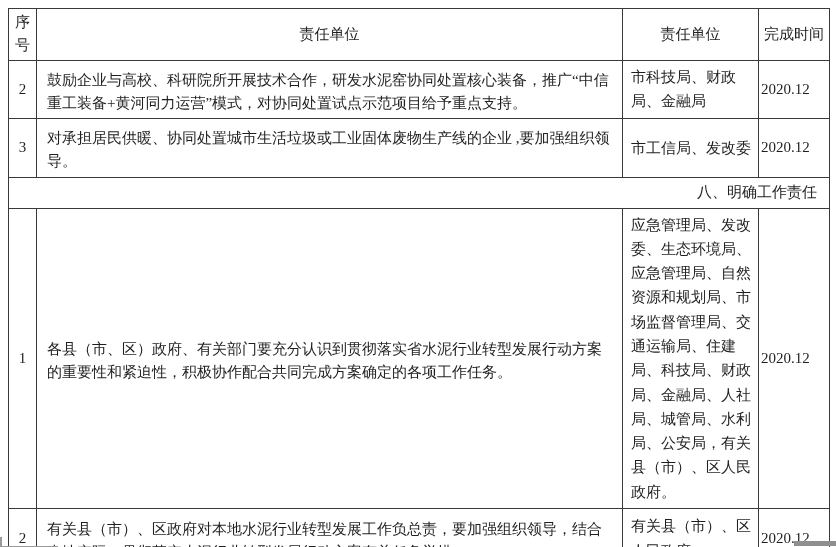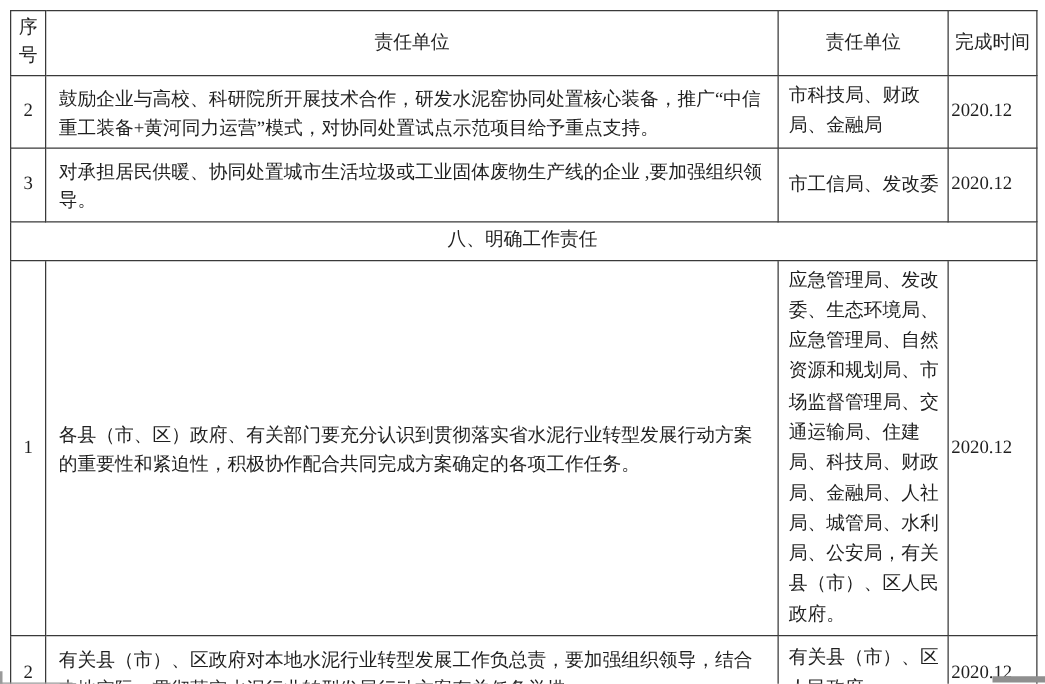--- a/index.html
+++ b/index.html
@@ -54,21 +54,21 @@
     line-height: 1.62;
     margin-top: 28px;
   }
   td.time-cell {
     text-align: left;
     font-family: "Liberation Serif", serif;
     padding: 12px 2px;
     margin-left: 46px;
   }
   td.section-cell {
-    text-align: center;
+    text-align: right;
     padding: 2px 12px 2px 10px;
   }
   tr.r-header { height: 49px; }
   tr.r-a2 { height: 55px; }
   tr.r-a3 { height: 45px; }
   tr.r-sec { height: 31px; }
   tr.r-b1 { height: 237px; }
   tr.r-b2 { height: 60px; }
 
   

